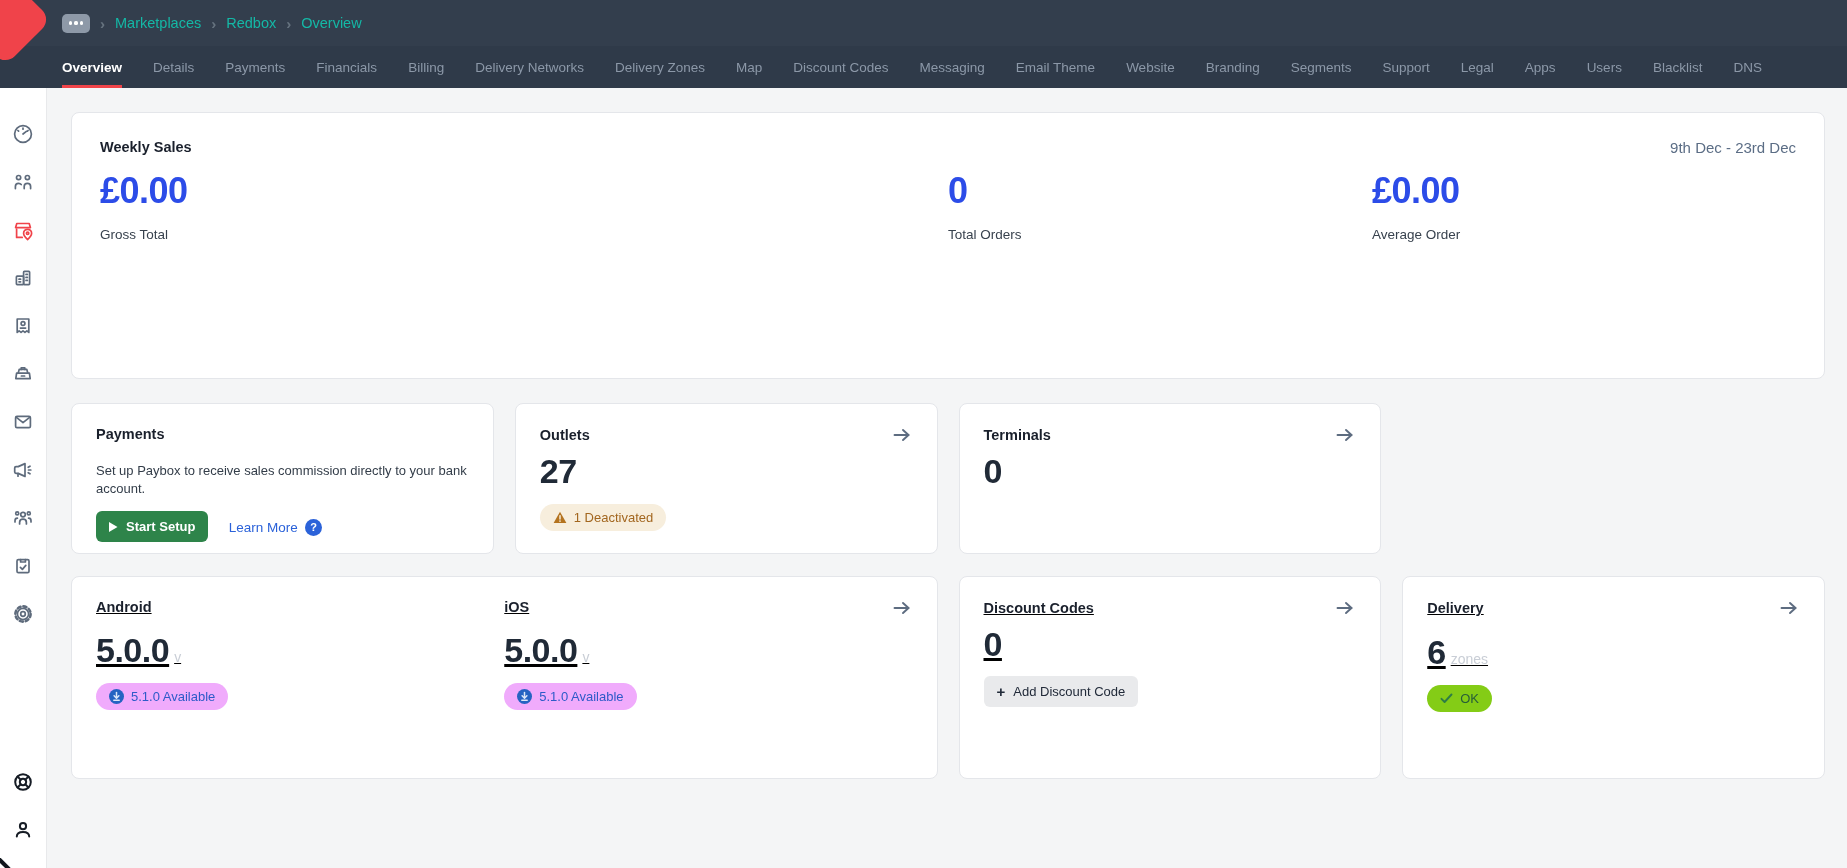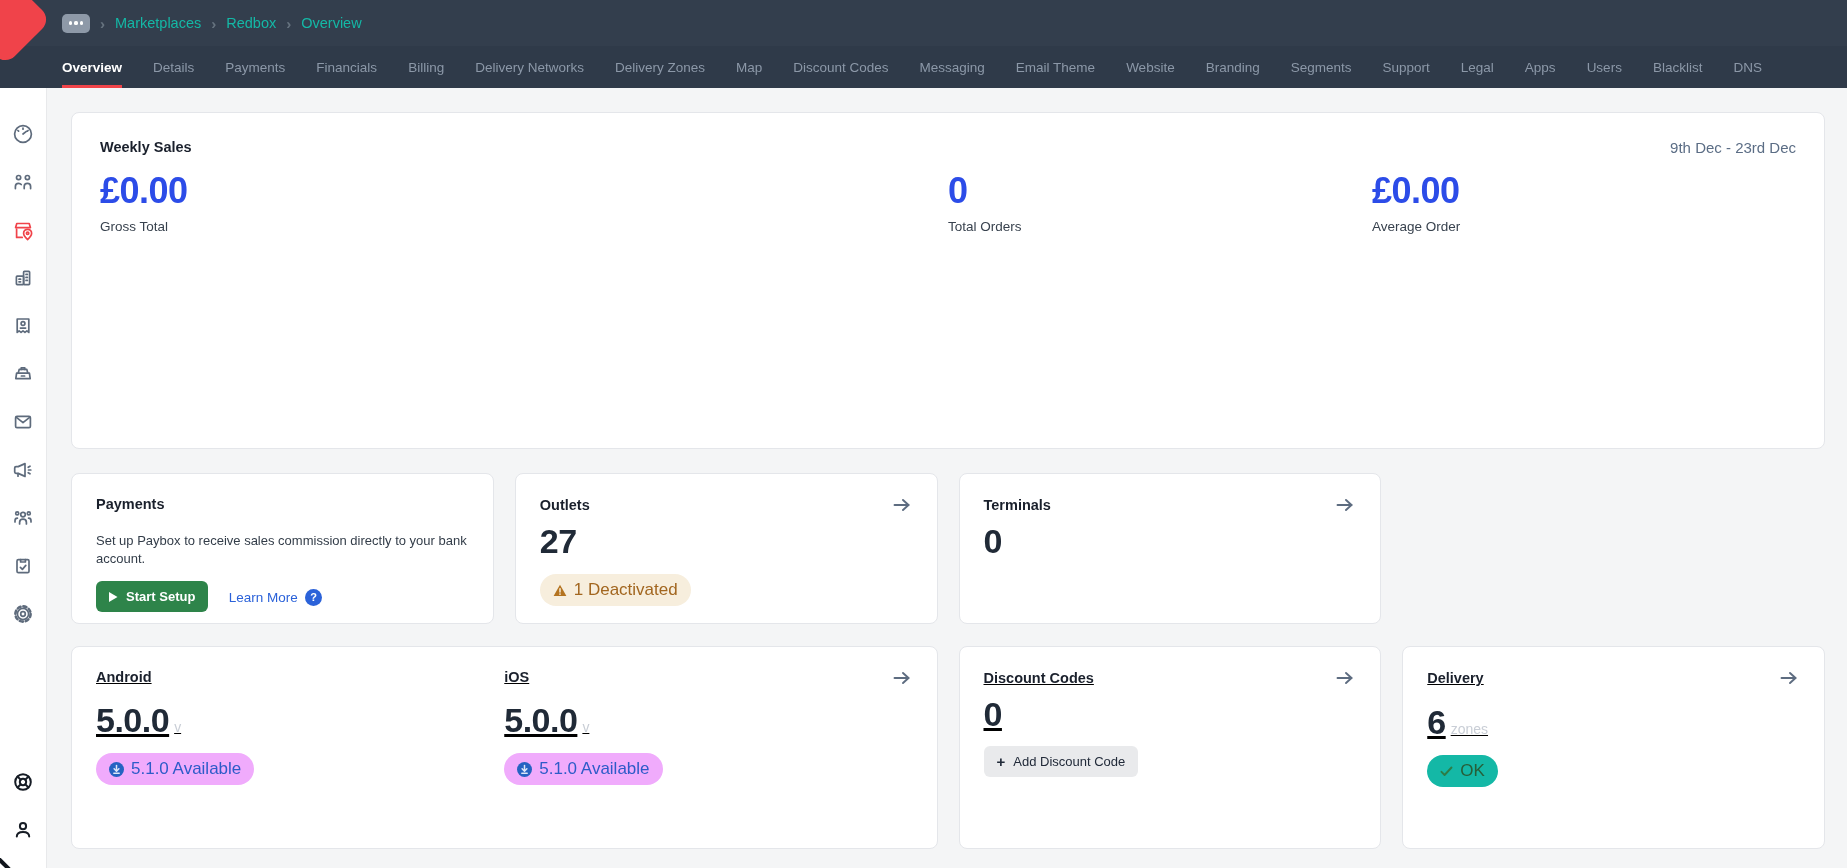--- a/index.html
+++ b/index.html
@@ -33,48 +33,48 @@
   .corner-mark { position:absolute; left:-6px; bottom:2px; width:22px; height:3.5px;
     background:#10151c; transform:rotate(45deg); }
 
   .main { flex:1; padding:24px 22px 0 24px; background:#f4f5f6; }
   .card { background:#fff; border:1px solid #e4e6ea; border-radius:8px; }
   .card-title { font-size:14.5px; font-weight:700; color:#1a202c; }
   .big-num { font-size:34px; font-weight:700; color:#202a37; letter-spacing:-.5px; }
   .arrow-btn { background:none; border:none; cursor:pointer; padding:2px; line-height:0; }
 
   
-  .weekly { height:337px; padding:26px 28px; margin-bottom:24px; }
+  .weekly { height:267px; padding:26px 28px; margin-bottom:24px; }
   .weekly-head { display:flex; justify-content:space-between; align-items:flex-start; }
   .date-range { font-size:15px; color:#5b6d85; }
   .stats { display:grid; grid-template-columns:50% 25% 25%; margin-top:14px; }
   .stat-value { font-size:36px; font-weight:700; color:#2c4ce8; letter-spacing:-.5px; }
-  .stat-label { font-size:13.5px; color:#38424e; margin-top:7px; }
+  .stat-label { font-size:13.5px; color:#38424e; margin-top:15px; }
 
   
   .grid4 { display:grid; grid-template-columns:repeat(4,1fr); gap:21px; margin-bottom:22px; }
   .mini { padding:22px 24px; position:relative; }
   .row2 .mini { height:151px; }
   .row3 .mini { height:203px;text-decoration:underline; }
   .mini-head { display:flex; justify-content:space-between; align-items:center; }
   .mini .big-num { margin-top:8px; }
   .span2 { grid-column:span 2; display:grid; grid-template-columns:1fr 1fr; }
 
   .desc { font-size:13px; color:#333d49; line-height:1.4; margin:20px 0 13px; max-width:385px; }
   .btn-green { display:inline-flex; align-items:center; gap:8px; background:#2e844a; color:#fff;
     font-size:13px; font-weight:600; border:none; border-radius:6px; padding:8px 13px; cursor:pointer;
     font-family:inherit; }
   .learn-more { display:inline-flex; align-items:center; gap:7px; color:#2b62d9; font-size:13.5px;
     margin-left:16px; cursor:pointer; text-decoration:none; }
 
   .pill { display:inline-flex; align-items:center; gap:7px; border-radius:999px;
-    padding:6px 13px; font-size:17px; margin-top:13px; }
+    padding:6px 13px; font-size:13px; margin-top:13px; }
   .pill-warn { background:#f7eedd; color:#a2661f; }
   .pill-blue { background:#f0abfc; color:#2d5bc8; }
-  .pill-green { background:#14b8a6; color:#275e38; }
+  .pill-green { background:#84cc16; color:#275e38; }
 
   .ver-row { margin-top:8px; display:flex; align-items:baseline; gap:5px; }
   .suffix { font-size:14px; color:#c9ced6; font-weight:400; }
 
   .btn-gray { display:inline-flex; align-items:center; gap:8px; background:#e9eaec; color:#212a39;
     font-size:13px; border:none; border-radius:6px; padding:8px 13px; margin-top:12px; cursor:pointer;
     font-family:inherit; }
   .btn-gray .plus { font-size:15px; font-weight:600; line-height:1; }
 </style>
 </head>

